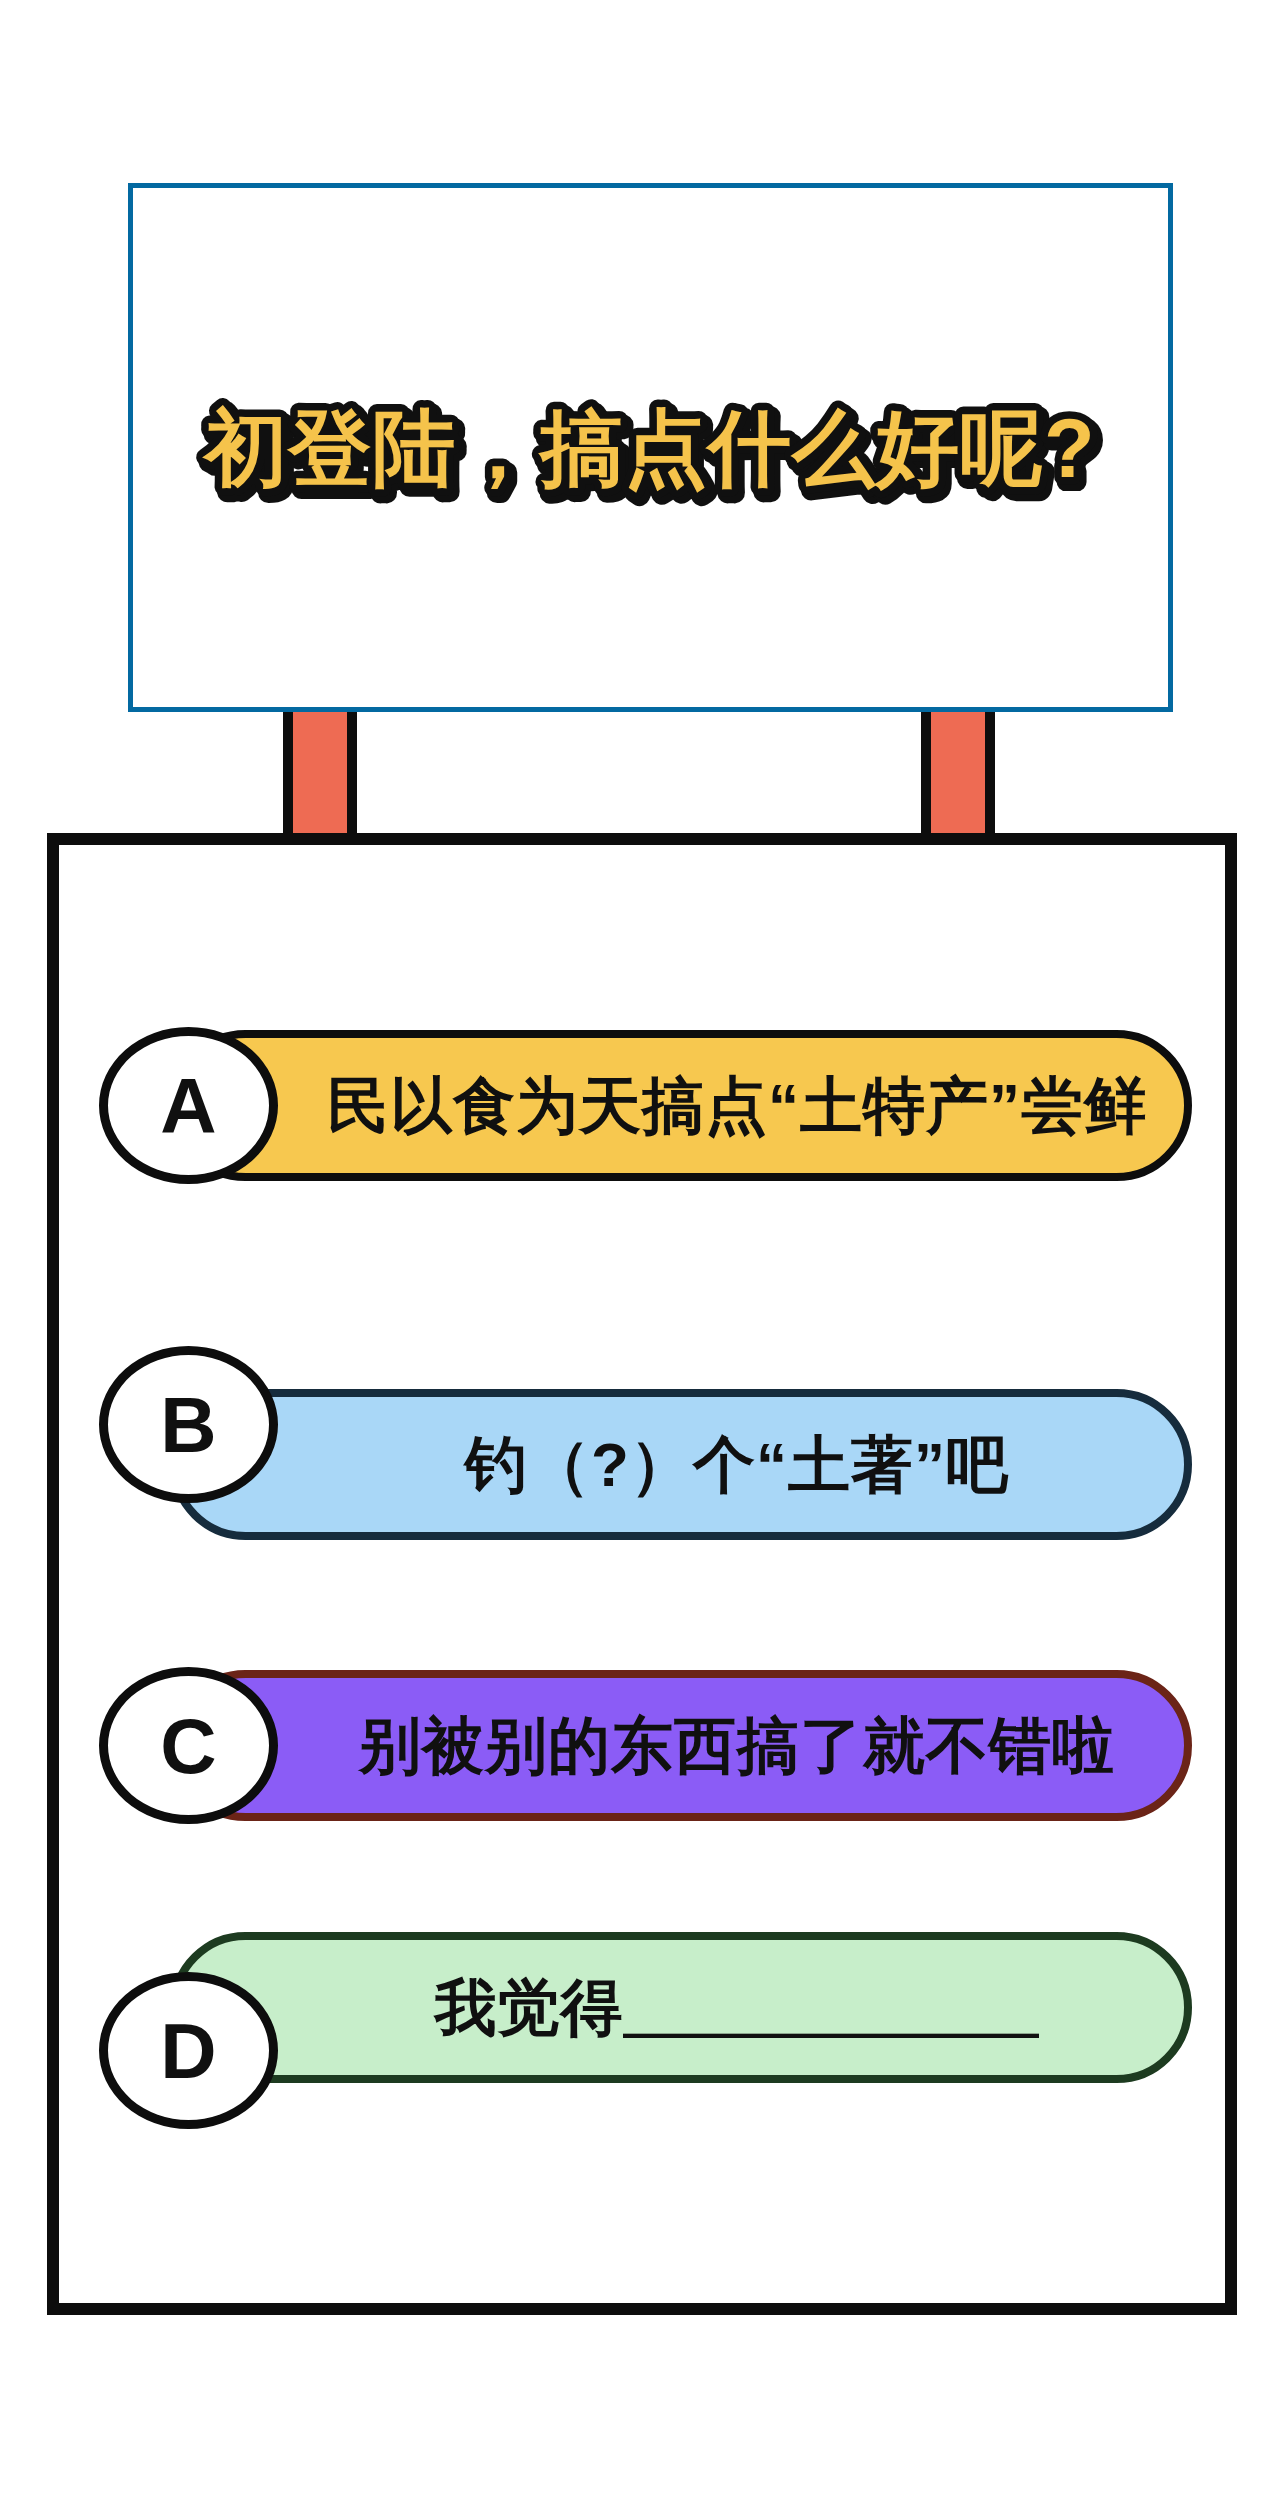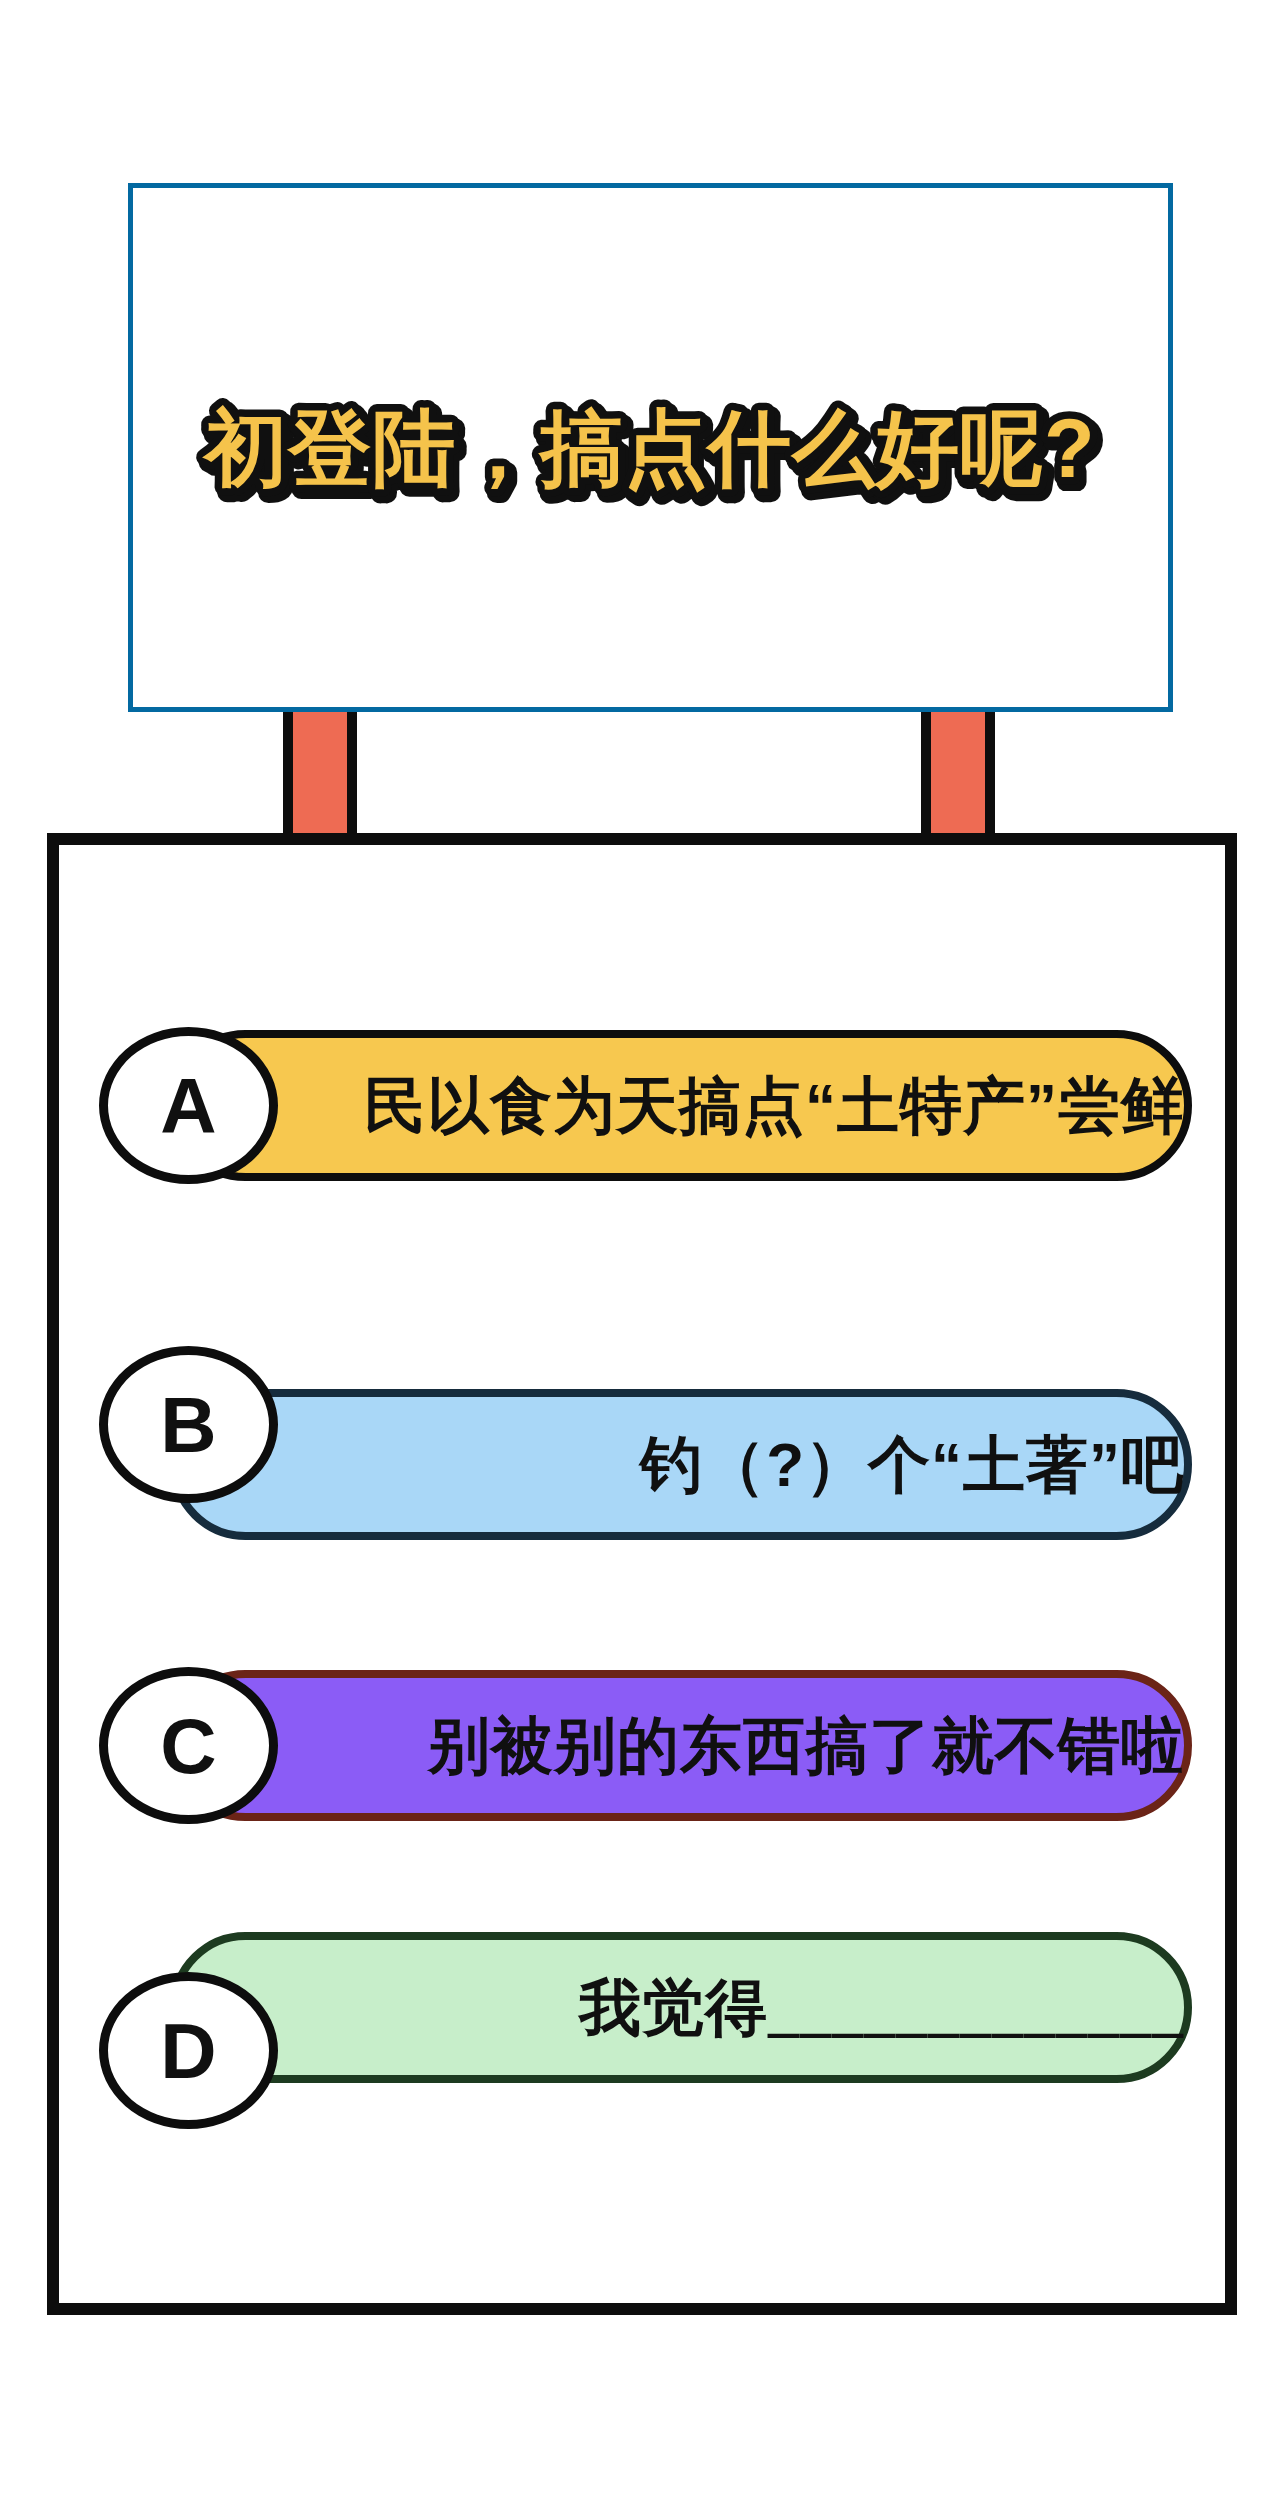--- a/index.html
+++ b/index.html
@@ -23,21 +23,21 @@
   .post.right{left:921px;}
   
   .panel{
     position:absolute;left:47px;top:833px;width:1190px;height:1482px;
     background:#ffffff;border:12px solid #0d0d0d;box-sizing:border-box;
   }
   
   .option{
     position:absolute;left:170px;width:1022px;height:151px;
     border:8px solid #0d0d0d;border-radius:80px;box-sizing:border-box;
-    display:flex;align-items:center;justify-content:flex-end;
+    display:flex;align-items:center;justify-content:center;
     padding-left:112px;
   }
   .option .label{
     font-size:62px;font-weight:600;color:#101010;letter-spacing:1px;
     white-space:nowrap;line-height:1;
   }
   .badge{
     position:absolute;left:99px;width:179px;height:157px;
     background:#ffffff;border:9px solid #0d0d0d;border-radius:50%;
     box-sizing:border-box;display:flex;align-items:center;justify-content:center;

